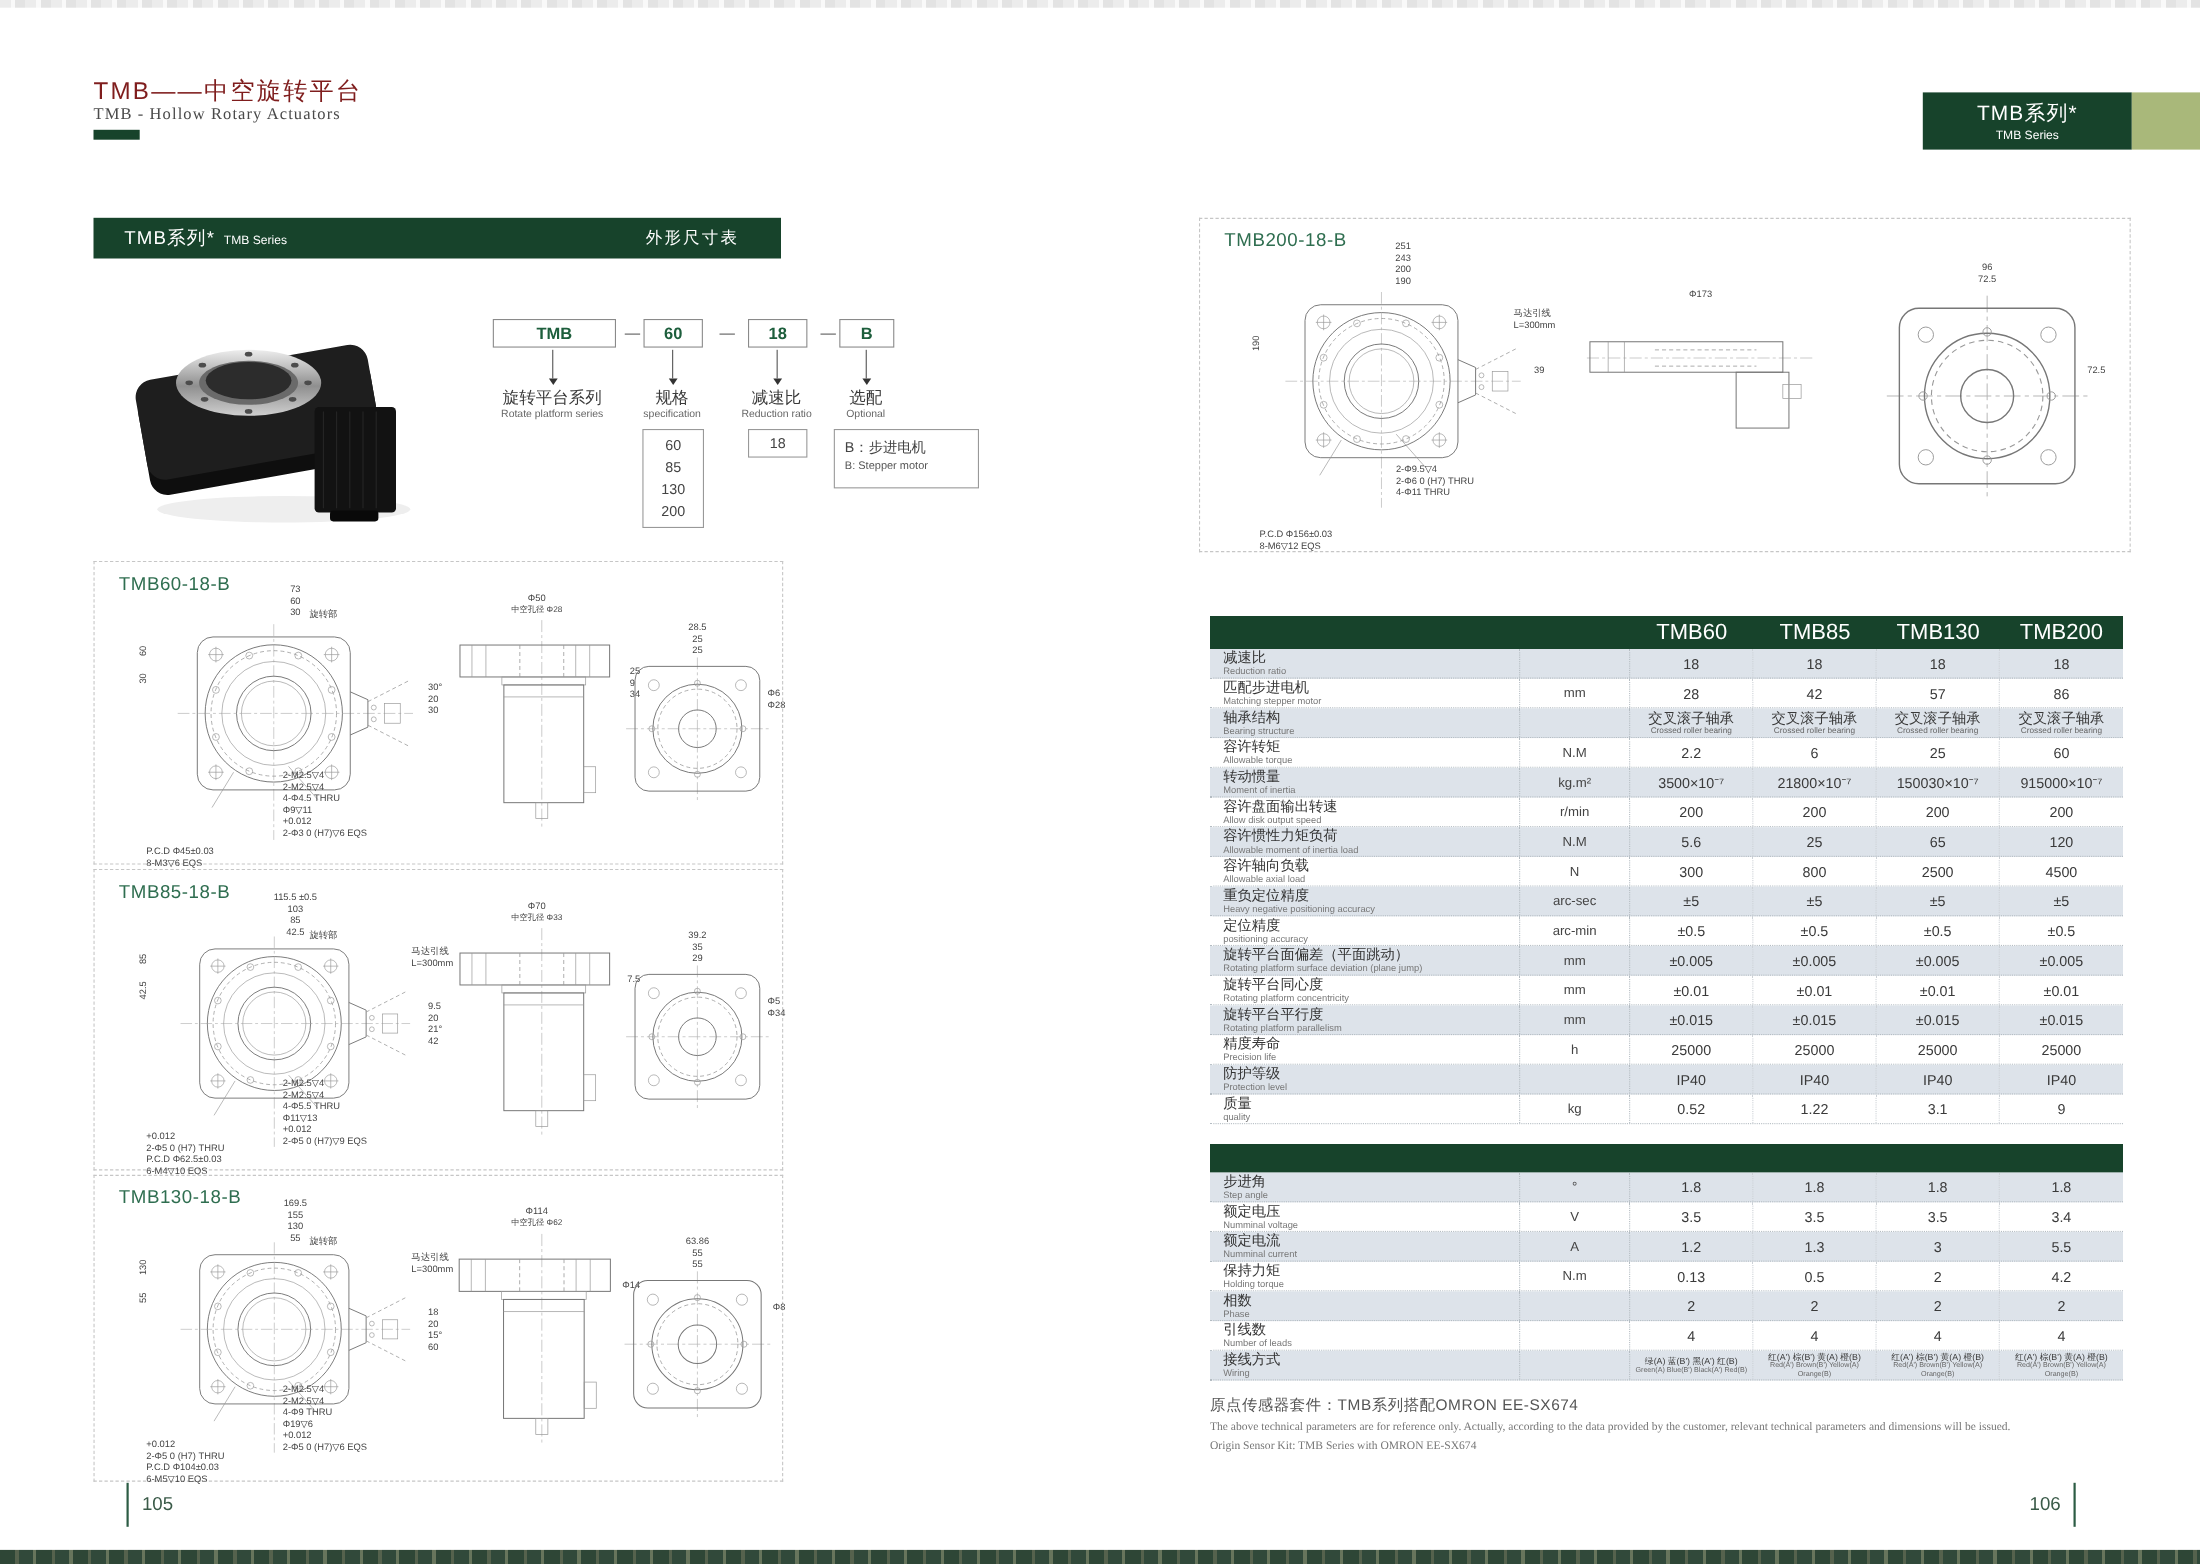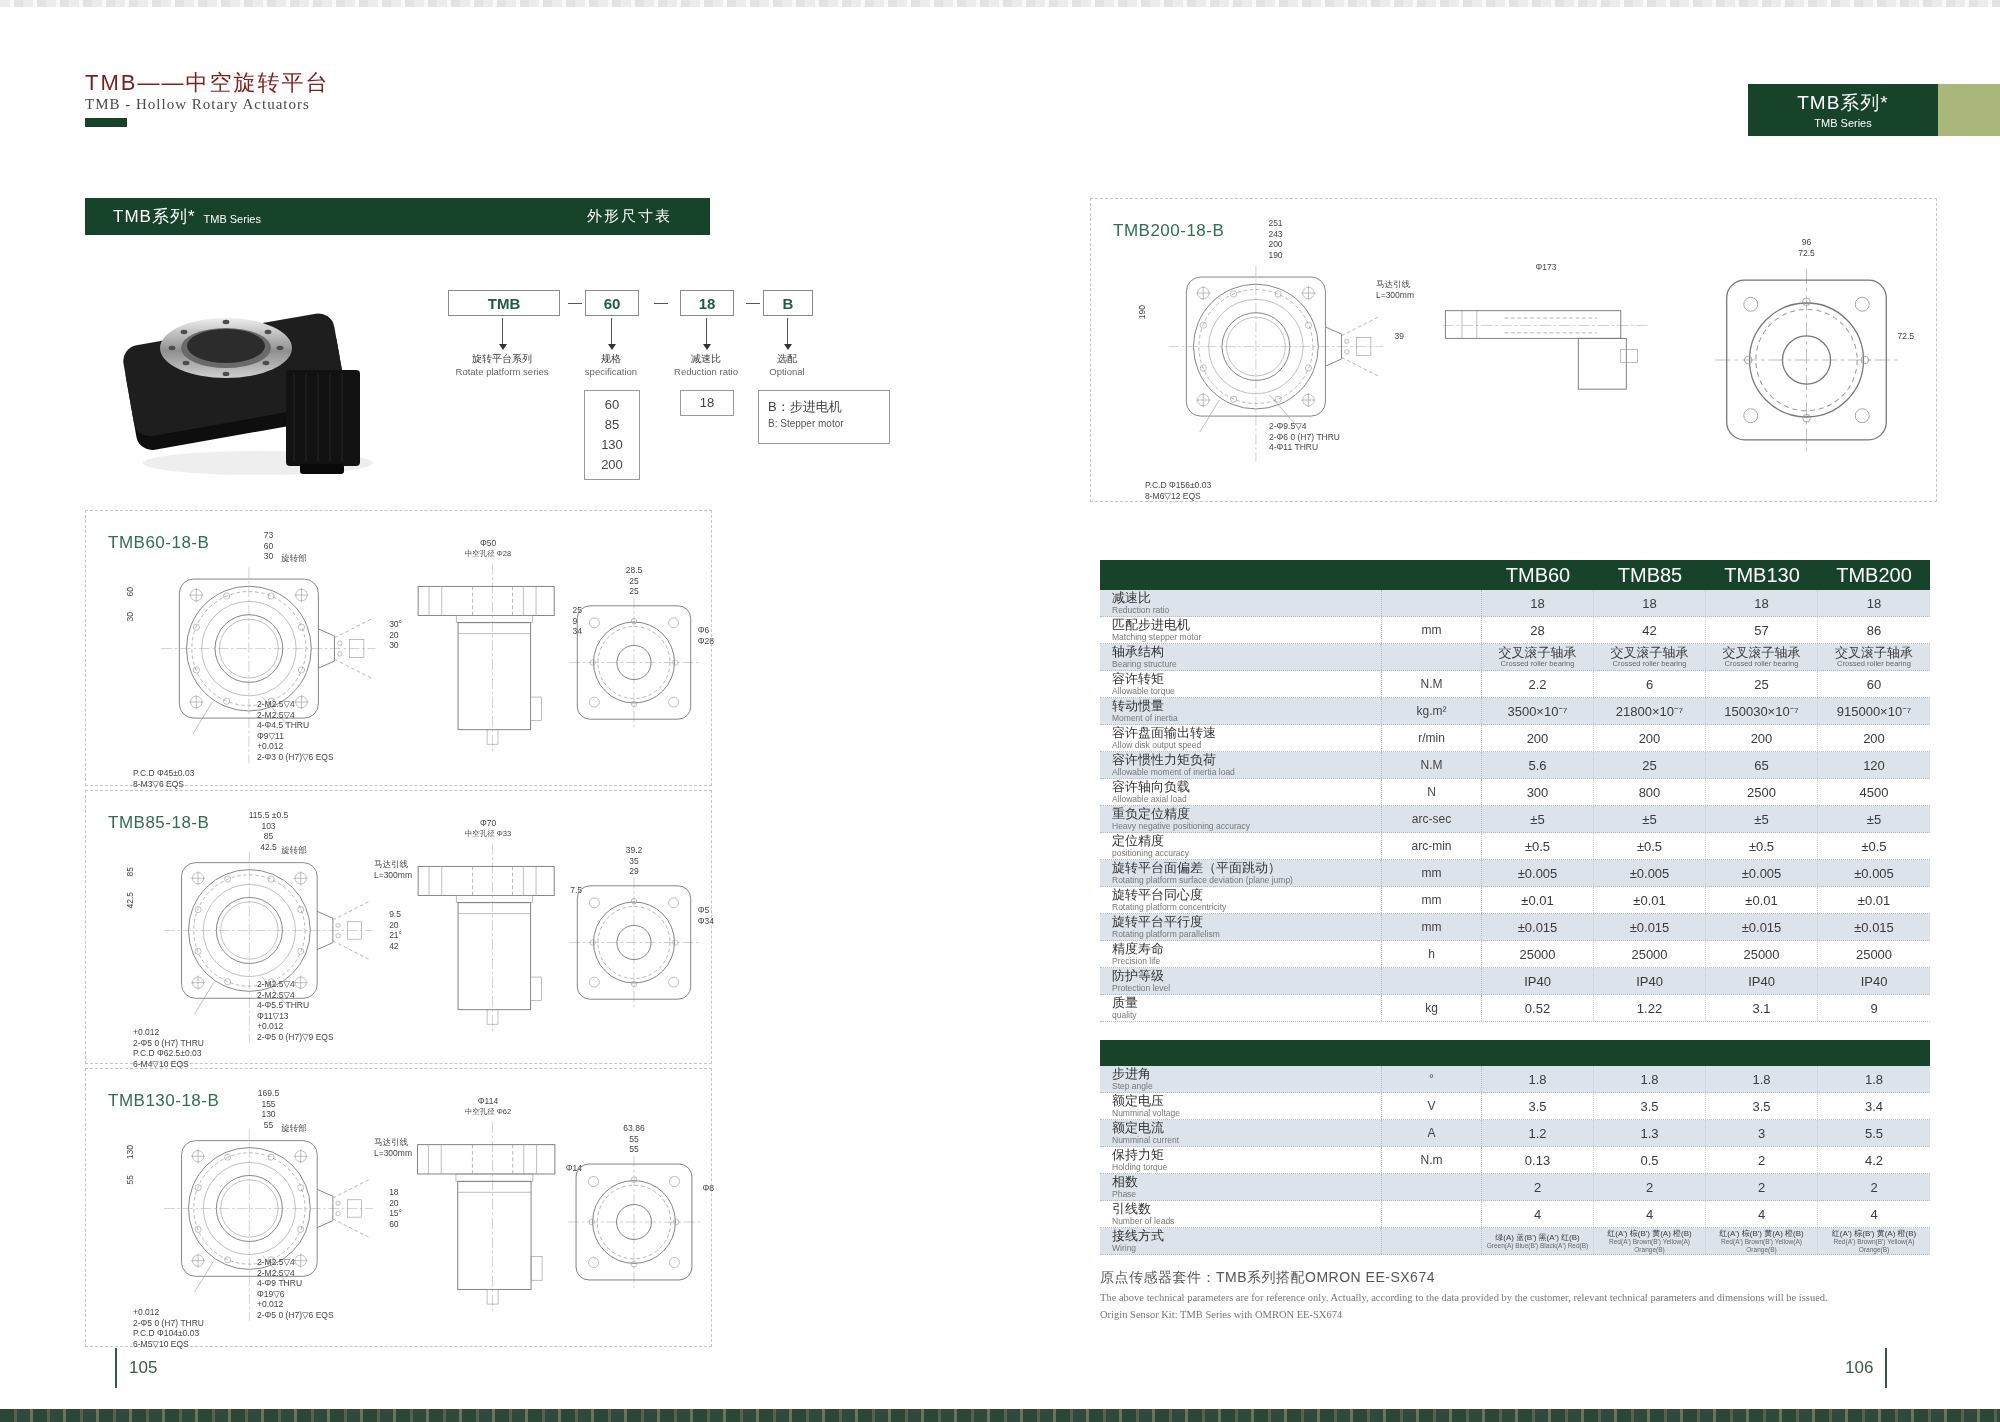--- a/index.html
+++ b/index.html
@@ -29,30 +29,30 @@
   .band .r{margin-left:auto;margin-right:38px;font-size:15px;letter-spacing:2px;}
 
   
   .mcode{position:absolute;left:440px;top:282px;width:470px;height:228px;}
   .mbox{position:absolute;height:24px;border:1px solid #8a8a8a;color:#1d5e3c;font-weight:bold;
         font-size:15px;display:flex;align-items:center;justify-content:center;top:8px;background:#fff;}
   .msep{position:absolute;top:12px;font-size:14px;color:#555;}
   .marrow{position:absolute;top:36px;width:0;border-left:1px solid #555;height:26px;}
   .marrow:after{content:"";position:absolute;left:-4px;top:26px;border:4px solid transparent;border-top:6px solid #333;}
   .mlab{position:absolute;top:70px;text-align:center;transform:translateX(-50%);}
-  .mlab .cn{font-size:10px;color:#3a3a3a;white-space:nowrap;}
+  .mlab .cn{font-size:15px;color:#3a3a3a;white-space:nowrap;}
   .mlab .en{font-size:9.5px;color:#666;white-space:nowrap;}
   .mopt{position:absolute;border:1px solid #999;background:#fff;}
   .mopt .li{font-size:13px;color:#444;text-align:center;line-height:20px;white-space:pre-line;}
   .mopt2 .cn{font-size:13px;color:#444;margin:7px 0 2px 9px;white-space:nowrap;}
   .mopt2 .en{font-size:10px;color:#555;margin-left:9px;white-space:nowrap;}
 
   
   .dsec{position:absolute;border:1px dashed #c6c6c6;background:#fff;}
-  .dtitle{position:absolute;left:22px;top:10px;font-size:17px;color:#2f6e50;letter-spacing:0.5px;margin-top:12px;}
+  .dtitle{position:absolute;left:22px;top:10px;font-size:17px;color:#2f6e50;letter-spacing:0.5px;}
   .panel{position:absolute;}
   .dsvg{position:absolute;left:0;}
   svg .ln{stroke:#777;fill:none;stroke-width:1;}
   svg .thin{stroke:#999;fill:none;stroke-width:0.7;}
   svg .dash{stroke:#999;fill:none;stroke-width:0.8;stroke-dasharray:4 3;}
   svg .cline{stroke:#b5b5b5;fill:none;stroke-width:0.7;stroke-dasharray:12 3 3 3;}
   .dlist,.dlabel{position:absolute;font-size:8.5px;color:#444;line-height:10.5px;}
   .dlist .li{white-space:pre-line;}
   .f-top{left:0;top:-3px;width:100%;text-align:center;}
   .f-left{left:-16px;top:54px;display:flex;flex-direction:column;gap:16px;}

